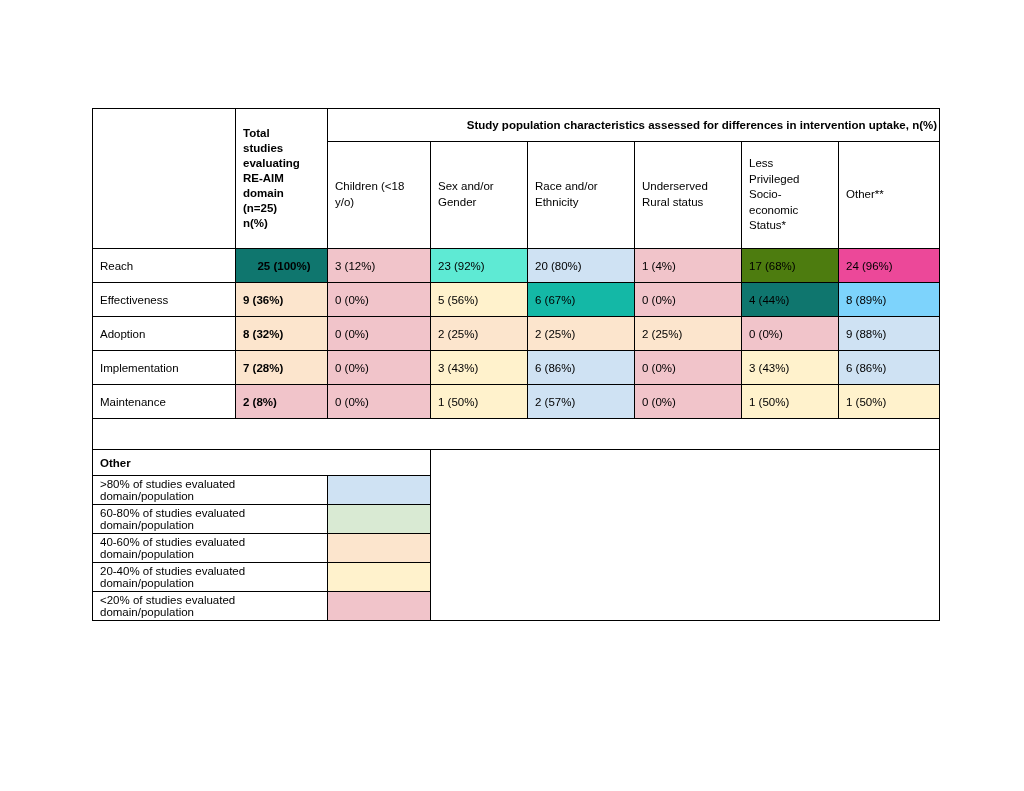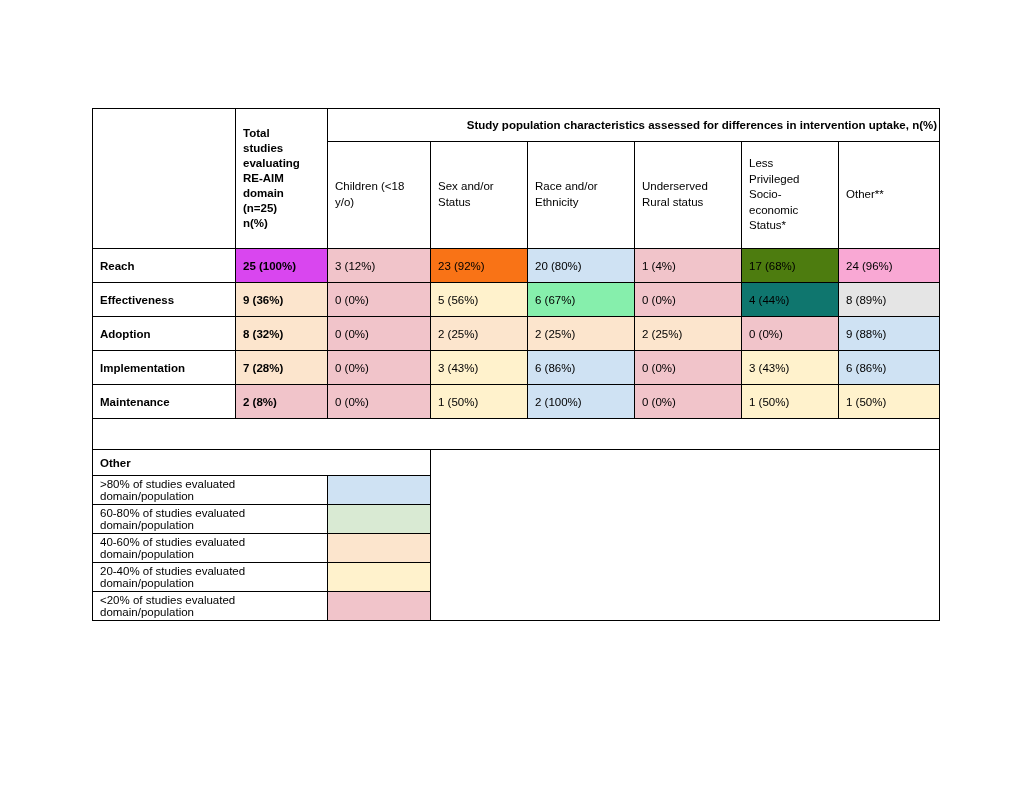--- a/index.html
+++ b/index.html
@@ -45,21 +45,21 @@
     vertical-align: middle;
   }
   td.hdr-col {
     white-space: pre-line;
     line-height: 1.35;
     vertical-align: top;
     padding-top: 5px;
     height: 106px;
   }
   tr.data td { height: 33px; }
-  td.row-label { font-weight: bold; }
+  td.row-label { font-weight: normal; }
   td.total-val { font-weight: bold; }
   tr.spacer td { height: 30px; }
   td.legend-title {
     font-weight: bold;
     font-size: 10.5px;
     height: 25px;
   }
   td.legend-label {
     font-size: 10px;
     height: 28px;
@@ -91,52 +91,52 @@
 RE-AIM
 domain
 (n=25)
 n(%)</td>
         <td colspan="6" class="hdr-span">Study population characteristics assessed for differences in intervention uptake, n(%)</td>
       </tr>
       <tr>
         <td class="hdr-col">Children (&lt;18
 y/o)</td>
         <td class="hdr-col">Sex and/or
-Status</td>
+Gender</td>
         <td class="hdr-col">Race and/or
 Ethnicity</td>
         <td class="hdr-col">Underserved
 Rural status</td>
         <td class="hdr-col">Less
 Privileged
 Socio-
 economic
 Status*</td>
         <td class="hdr-col">Other**</td>
       </tr>
 
       <tr class="data">
         <td class="row-label">Reach</td>
-        <td class="total-val" style="background-color: #d946ef;">25 (100%)</td>
+        <td class="total-val" style="background-color: #0f766e; text-align: center;">25 (100%)</td>
         <td style="background-color: rgb(241, 196, 202);">3 (12%)</td>
-        <td style="background-color: #f97316;">23 (92%)</td>
+        <td style="background-color: #5eead4;">23 (92%)</td>
         <td style="background-color: rgb(207, 226, 243);">20 (80%)</td>
         <td style="background-color: rgb(241, 196, 202);">1 (4%)</td>
         <td style="background-color: #4d7c0f;">17 (68%)</td>
-        <td style="background-color: #f9a8d4;">24 (96%)</td>
+        <td style="background-color: #ec4899;">24 (96%)</td>
       </tr>
       <tr class="data">
         <td class="row-label">Effectiveness</td>
         <td class="total-val" style="background-color: rgb(252, 229, 205);">9 (36%)</td>
         <td style="background-color: rgb(241, 196, 202);">0 (0%)</td>
         <td style="background-color: rgb(255, 242, 204);">5 (56%)</td>
-        <td style="background-color: #86efac;">6 (67%)</td>
+        <td style="background-color: #14b8a6;">6 (67%)</td>
         <td style="background-color: rgb(241, 196, 202);">0 (0%)</td>
         <td style="background-color: #0f766e;">4 (44%)</td>
-        <td style="background-color: #e5e5e5;">8 (89%)</td>
+        <td style="background-color: #7dd3fc;">8 (89%)</td>
       </tr>
       <tr class="data">
         <td class="row-label">Adoption</td>
         <td class="total-val" style="background-color: rgb(252, 229, 205);">8 (32%)</td>
         <td style="background-color: rgb(241, 196, 202);">0 (0%)</td>
         <td style="background-color: rgb(252, 229, 205);">2 (25%)</td>
         <td style="background-color: rgb(252, 229, 205);">2 (25%)</td>
         <td style="background-color: rgb(252, 229, 205);">2 (25%)</td>
         <td style="background-color: rgb(241, 196, 202);">0 (0%)</td>
         <td style="background-color: rgb(207, 226, 243);">9 (88%)</td>
@@ -149,21 +149,21 @@
         <td style="background-color: rgb(207, 226, 243);">6 (86%)</td>
         <td style="background-color: rgb(241, 196, 202);">0 (0%)</td>
         <td style="background-color: rgb(255, 242, 204);">3 (43%)</td>
         <td style="background-color: rgb(207, 226, 243);">6 (86%)</td>
       </tr>
       <tr class="data">
         <td class="row-label">Maintenance</td>
         <td class="total-val" style="background-color: rgb(241, 196, 202);">2 (8%)</td>
         <td style="background-color: rgb(241, 196, 202);">0 (0%)</td>
         <td style="background-color: rgb(255, 242, 204);">1 (50%)</td>
-        <td style="background-color: rgb(207, 226, 243);">2 (100%)</td>
+        <td style="background-color: rgb(207, 226, 243);">2 (57%)</td>
         <td style="background-color: rgb(241, 196, 202);">0 (0%)</td>
         <td style="background-color: rgb(255, 242, 204);">1 (50%)</td>
         <td style="background-color: rgb(255, 242, 204);">1 (50%)</td>
       </tr>
 
       <tr class="spacer">
         <td colspan="8"></td>
       </tr>
 
       <tr>

